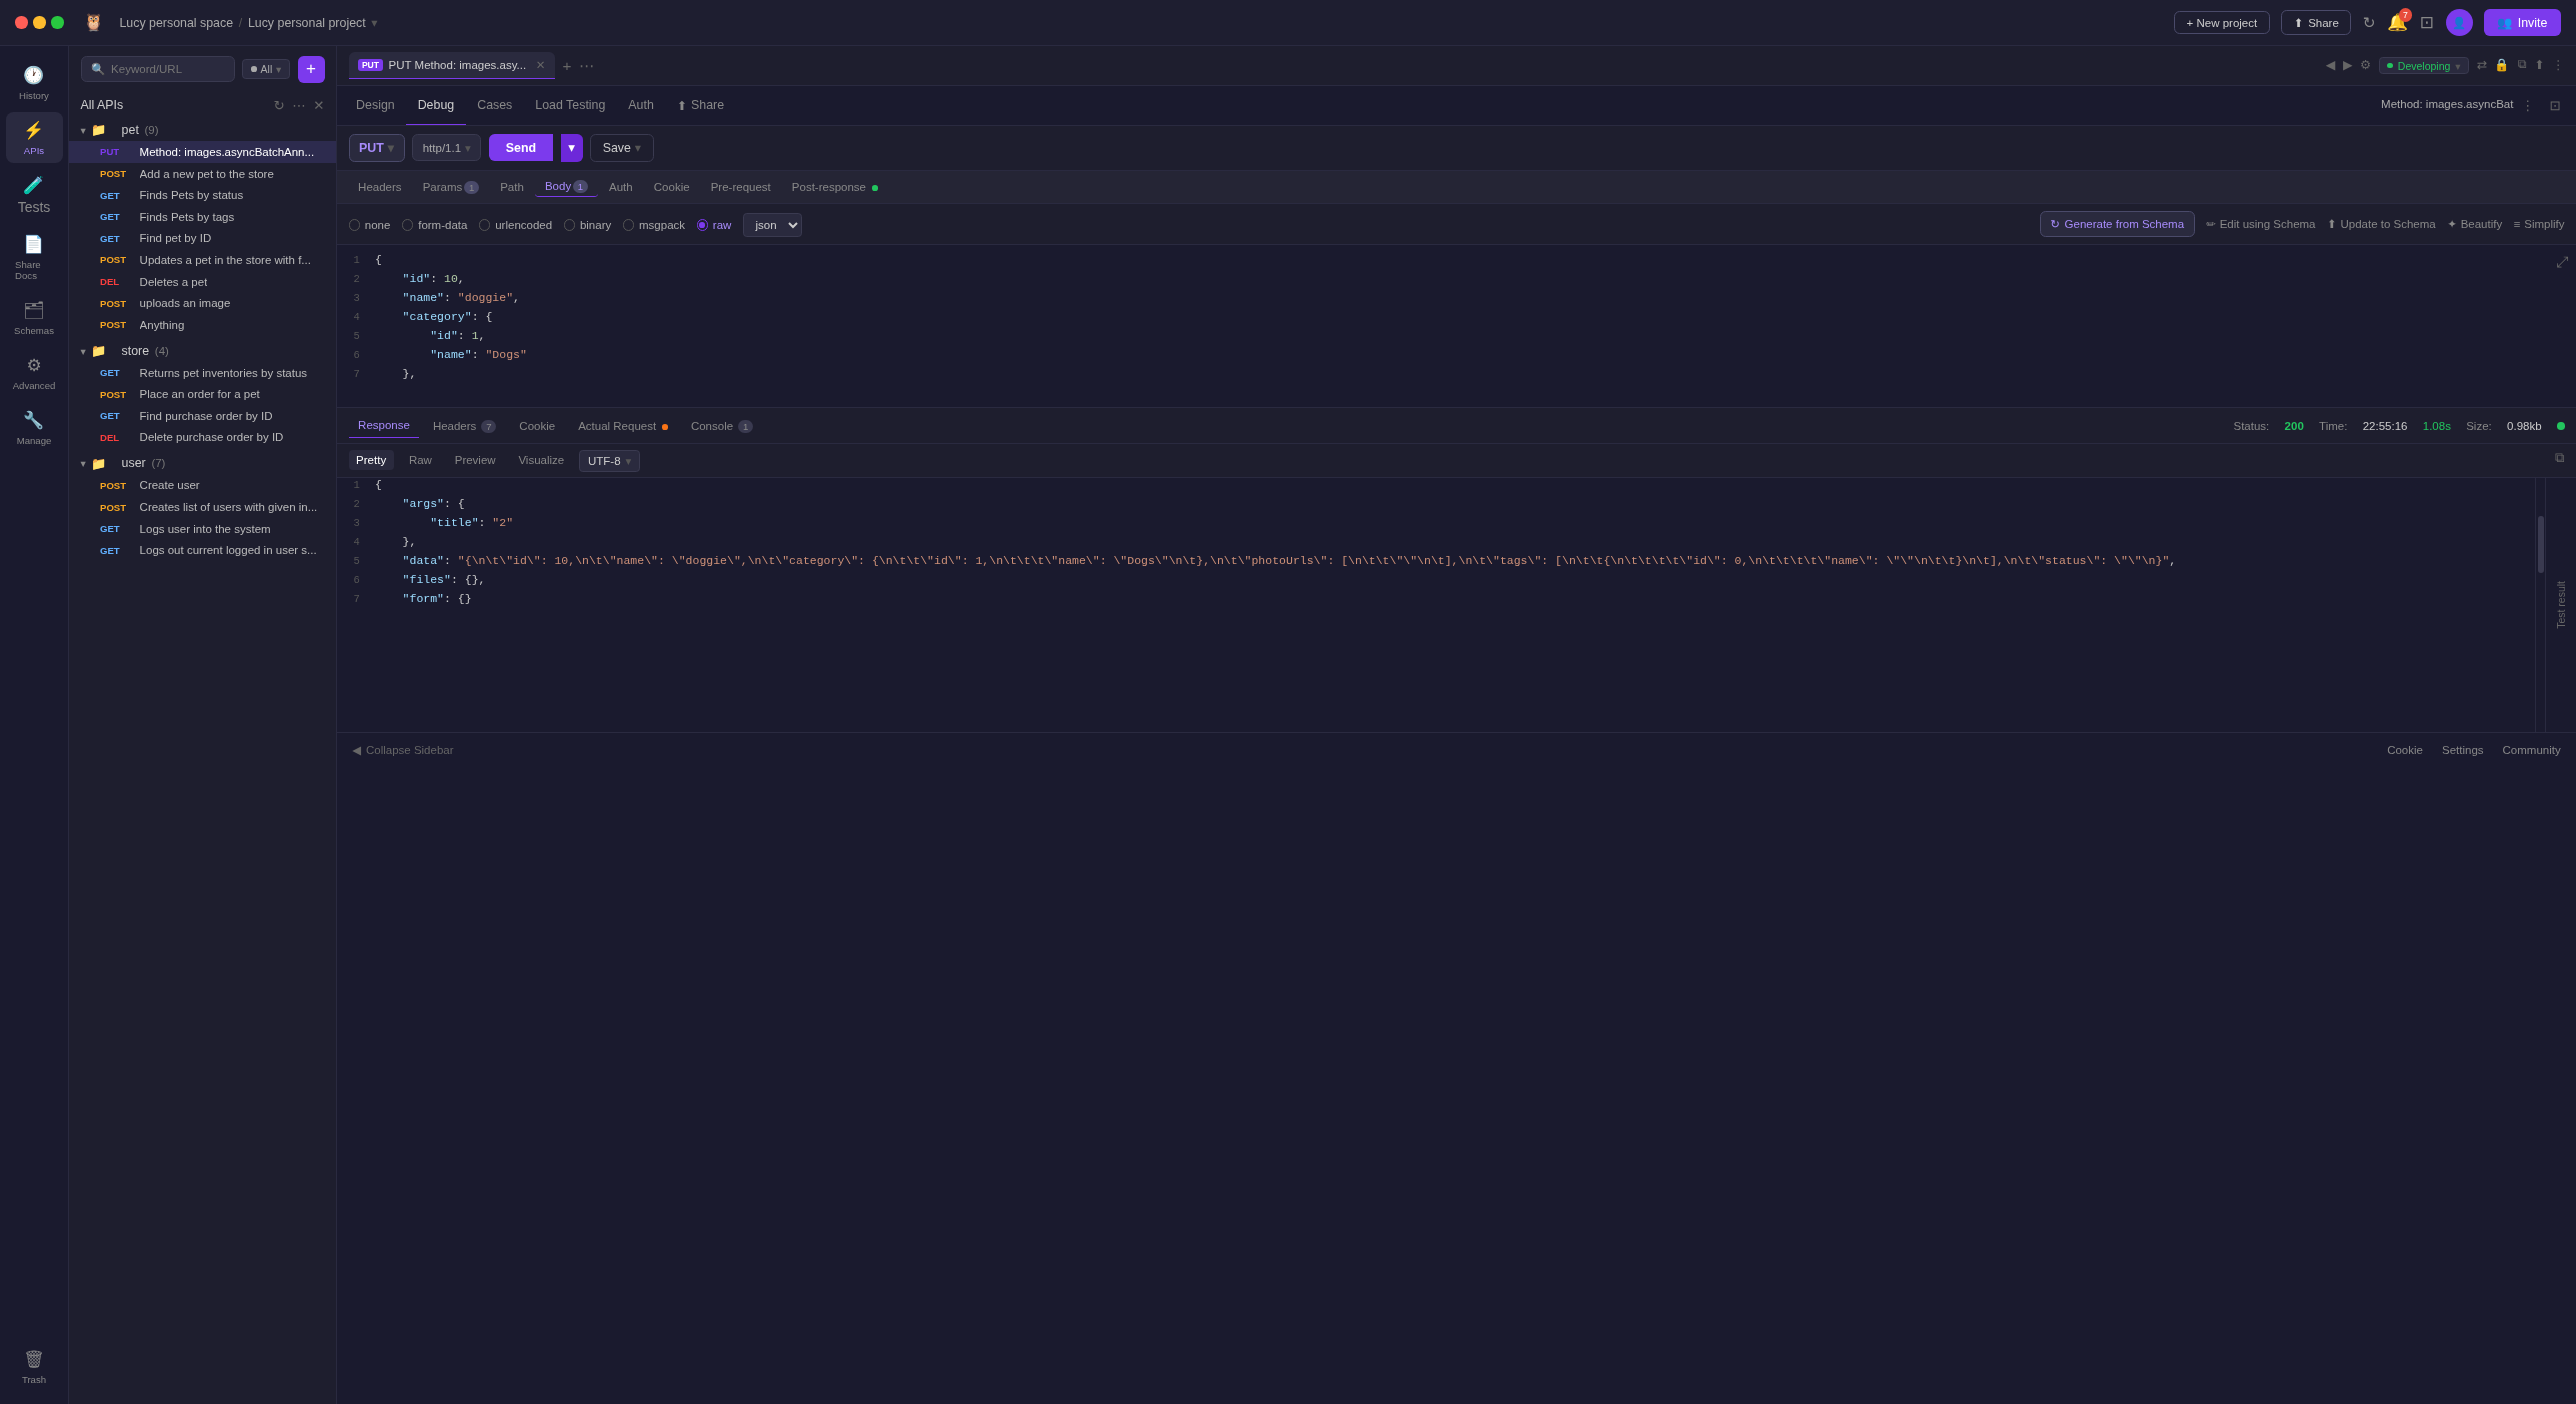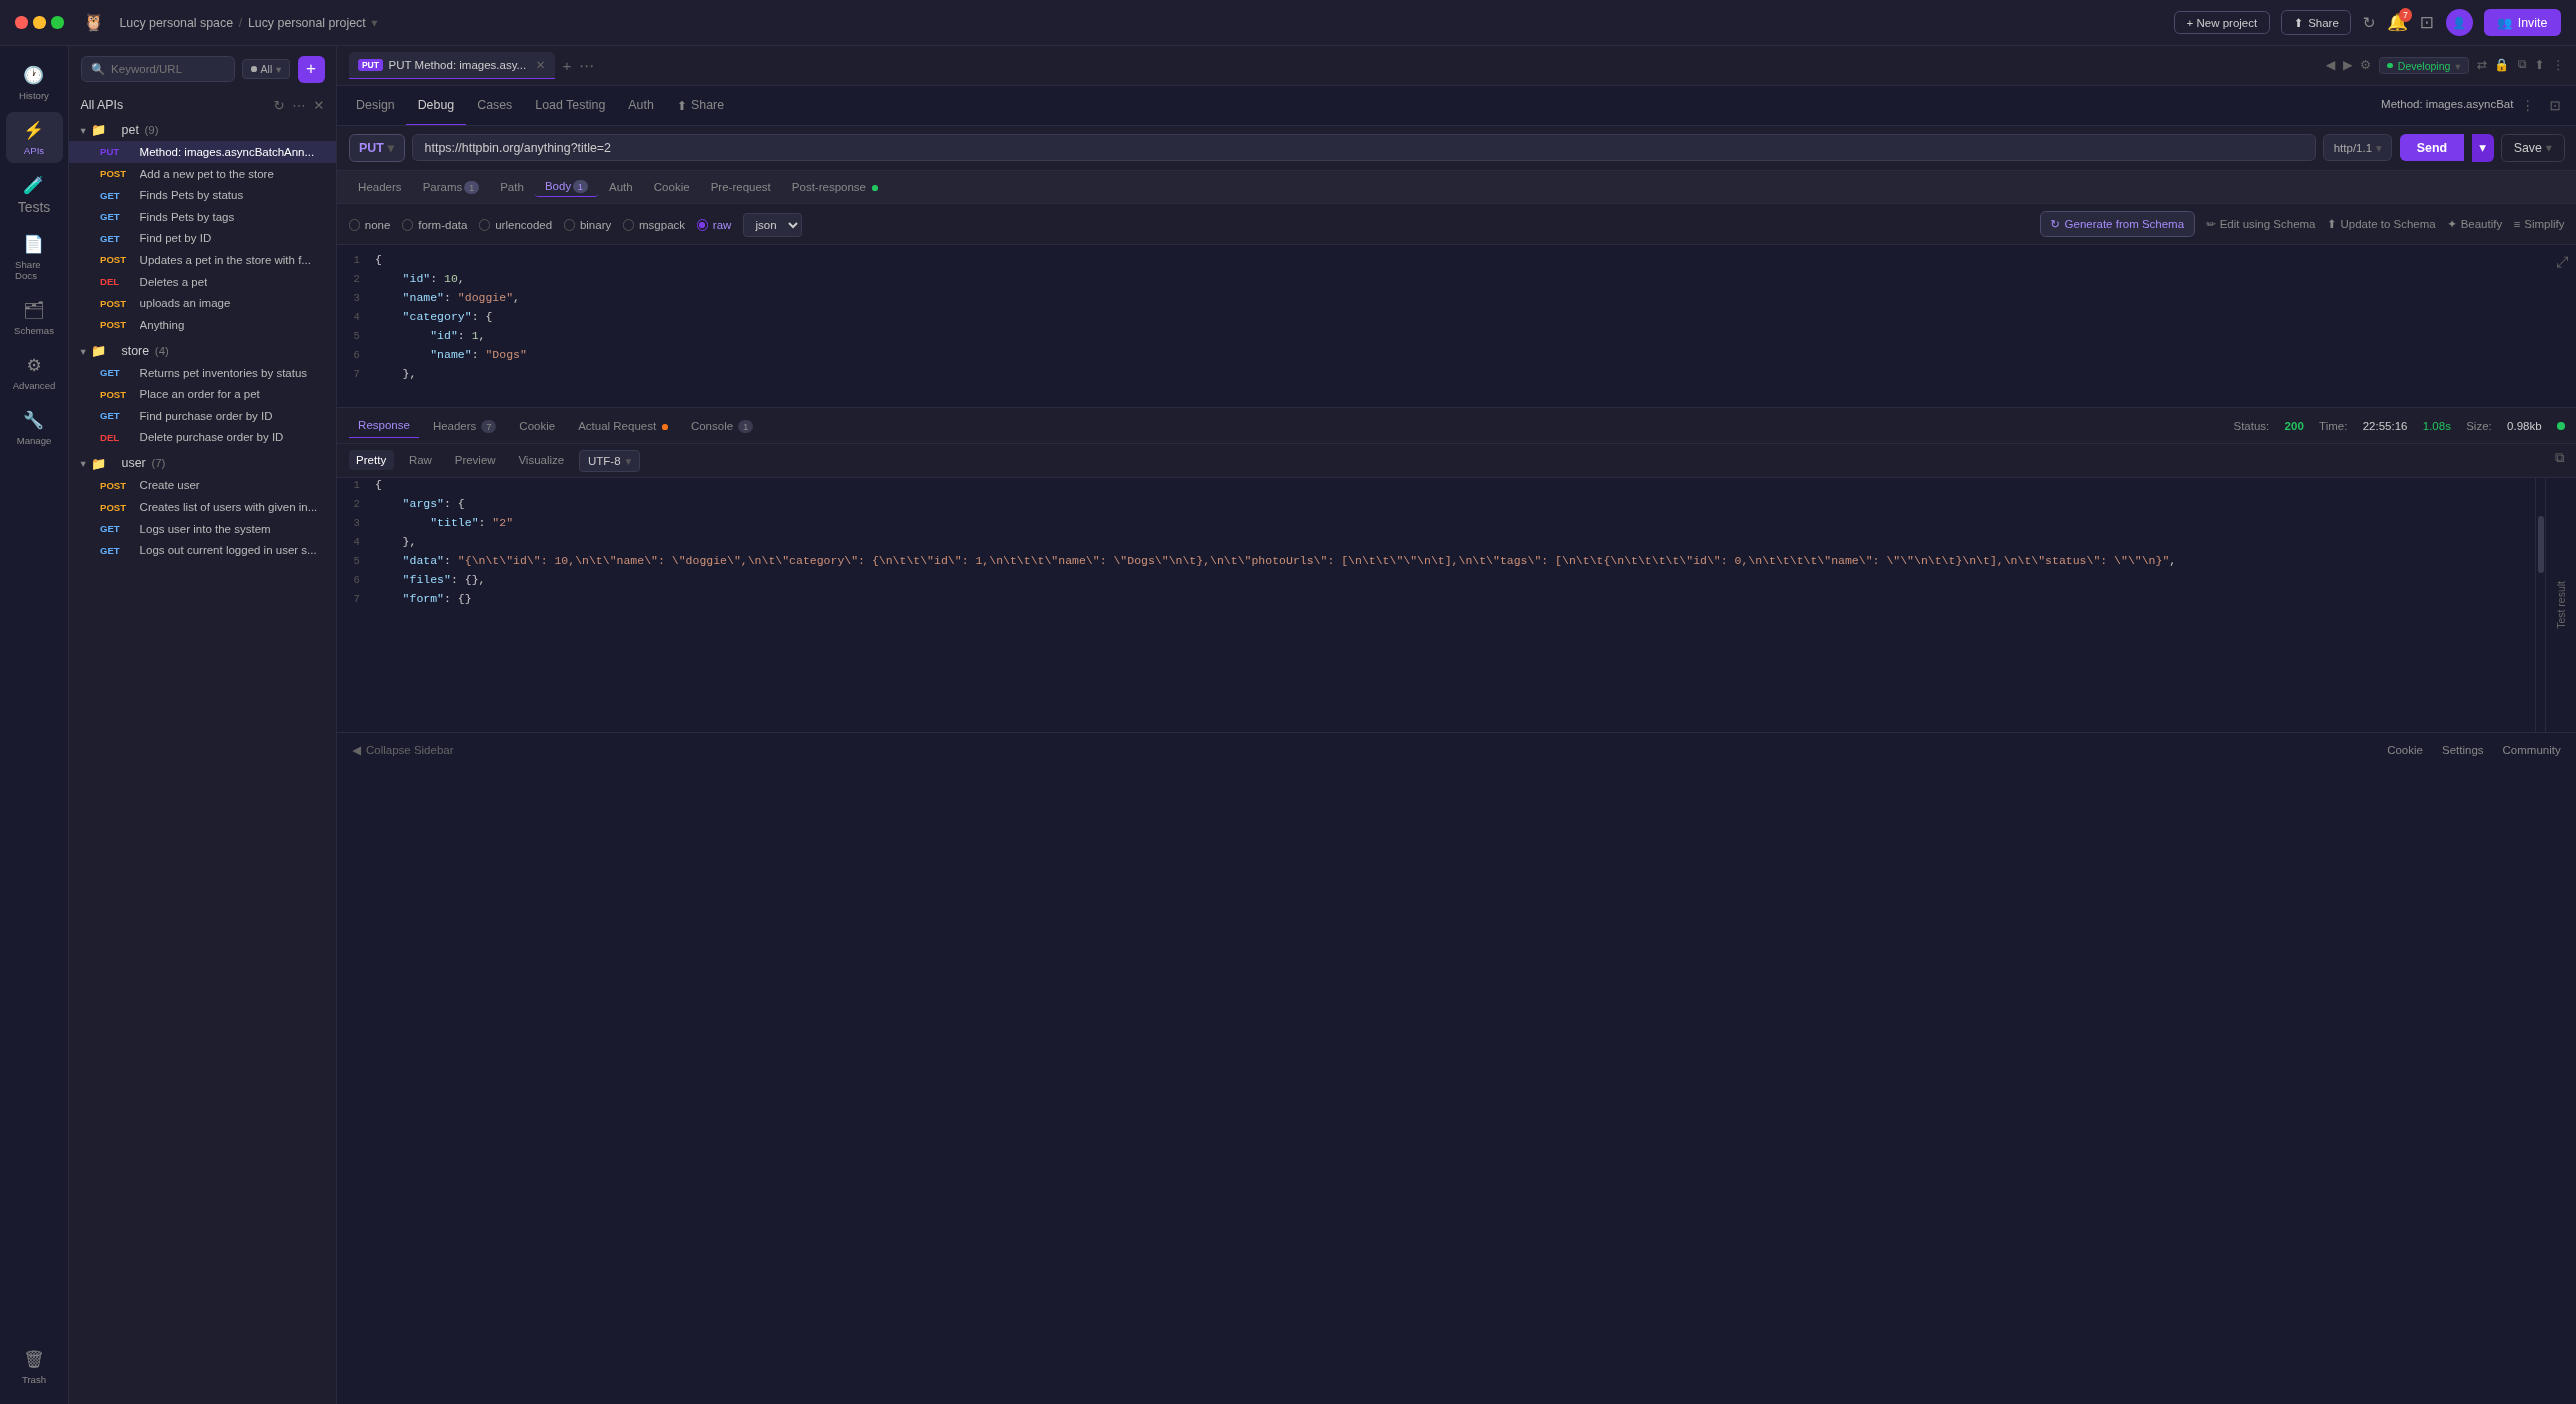--- a/index.html
+++ b/index.html
@@ -400,23 +400,20 @@
         <span style="color:#666; font-size:13.4px">⋮</span>
         <span style="color:#666; font-size:13.4px; margin-left:7.6px">⊡</span>
       </div>
     </div>
 
     <div class="method-url-row">
       <div class="method-select">
         <span>PUT</span>
         <span style="color:#555">▾</span>
       </div>
-      <div class="url-input-wrap">
-        <input class="url-input" value="https://httpbin.org/anything?title=2" style="">
-      </div>
       <div class="http-version">
         <span>http/1.1</span>
         <span style="color:#555">▾</span>
       </div>
       <button class="send-btn">Send</button>
       <button class="send-dropdown">▾</button>
       <div class="save-btn">
         <span>Save</span>
         <span style="color:#555">▾</span>
       </div>

